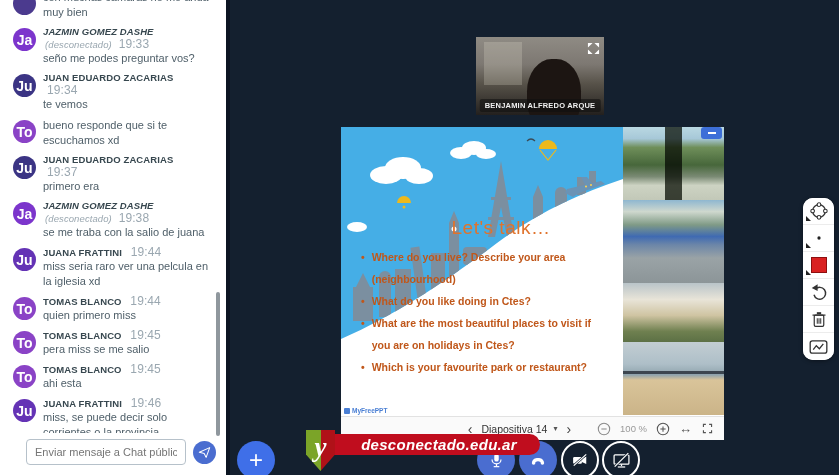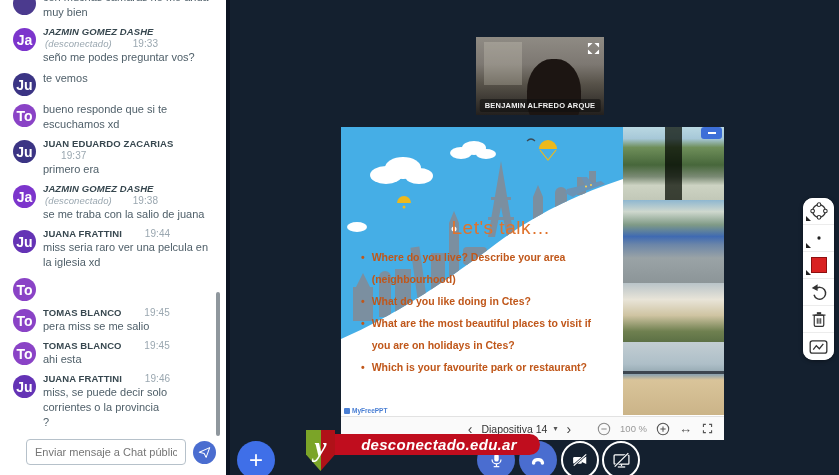--- a/index.html
+++ b/index.html
@@ -11,21 +11,21 @@
         border-right:4px solid #0c1522;box-sizing:border-box;overflow:hidden;}
   .messages{position:absolute;top:0;left:0;right:8px;bottom:42px;overflow:hidden;}
   .msg{display:flex;gap:7px;padding:3px 6px 3px 13px;}
   .msg.cut-top{margin-top:-13px;}
   .avatar{width:23px;height:23px;border-radius:50%;color:#fff;font-size:14px;font-weight:bold;
           display:flex;align-items:center;justify-content:center;flex-shrink:0;margin-top:2px;}
   .m-body{min-width:0;}
   .m-head{font-size:9.5px;line-height:12px;font-weight:bold;color:#37474f;letter-spacing:.1px;}
   .m-head .m-name.offline{font-style:italic;}
   .m-status{font-style:italic;font-weight:normal;color:#9aa7b0;margin-left:2px;}
-  .m-time{font-size:10px;font-weight:normal;color:#9aa7b0;margin-left:18px;}
+  .m-time{font-size:12px;font-weight:normal;color:#9aa7b0;margin-left:4px;}
   .m-text{font-size:11px;line-height:15px;color:#50606a;white-space:pre-line;}
   .scroll-thumb{position:absolute;right:6px;top:292px;width:4px;height:144px;background:#8f979d;border-radius:2px;}
   .chat-input{position:absolute;left:26px;right:10px;bottom:9px;height:28px;display:flex;align-items:center;gap:7px;}
   .chat-input input{flex:1;height:26px;box-sizing:border-box;border:1px solid #b6c1ca;border-radius:4px;
         font-size:11px;color:#667;padding:0 8px;outline:none;font-family:"Liberation Sans",sans-serif;}
   .send-btn{width:23px;height:23px;border-radius:50%;background:#4a6dd0;border:none;flex-shrink:0;
         display:flex;align-items:center;justify-content:center;cursor:pointer;}
 
   
   .pills{position:absolute;left:238px;top:11px;display:flex;gap:9px;}
@@ -137,20 +137,25 @@
         <span class="m-status">(desconectado)</span>
         <span class="m-time">19:33</span>
       </div>
       <div class="m-text">seño me podes preguntar vos?</div>
     </div>
   </div>
 
   <div class="msg">
     <div class="avatar" style="background: rgb(59, 52, 132);">Ju</div>
     <div class="m-body">
+      <div class="m-head">
+        <span class="m-name">JUAN EDUARDO ZACARIAS</span>
+        <span class="m-status"></span>
+        <span class="m-time">19:34</span>
+      </div>
       <div class="m-text">te vemos</div>
     </div>
   </div>
 
   <div class="msg">
     <div class="avatar" style="background: rgb(138, 67, 198);">To</div>
     <div class="m-body">
       <div class="m-text">bueno responde que si te escuchamos xd</div>
     </div>
   </div>
@@ -186,20 +191,28 @@
         <span class="m-name">JUANA FRATTINI</span>
         <span class="m-status"></span>
         <span class="m-time">19:44</span>
       </div>
       <div class="m-text">miss seria raro ver una pelcula en la iglesia xd</div>
     </div>
   </div>
 
   <div class="msg">
     <div class="avatar" style="background: rgb(138, 67, 198);">To</div>
+    <div class="m-body">
+      <div class="m-head">
+        <span class="m-name">TOMAS BLANCO</span>
+        <span class="m-status"></span>
+        <span class="m-time">19:44</span>
+      </div>
+      <div class="m-text">quien primero miss</div>
+    </div>
   </div>
 
   <div class="msg">
     <div class="avatar" style="background: rgb(138, 67, 198);">To</div>
     <div class="m-body">
       <div class="m-head">
         <span class="m-name">TOMAS BLANCO</span>
         <span class="m-status"></span>
         <span class="m-time">19:45</span>
       </div>

